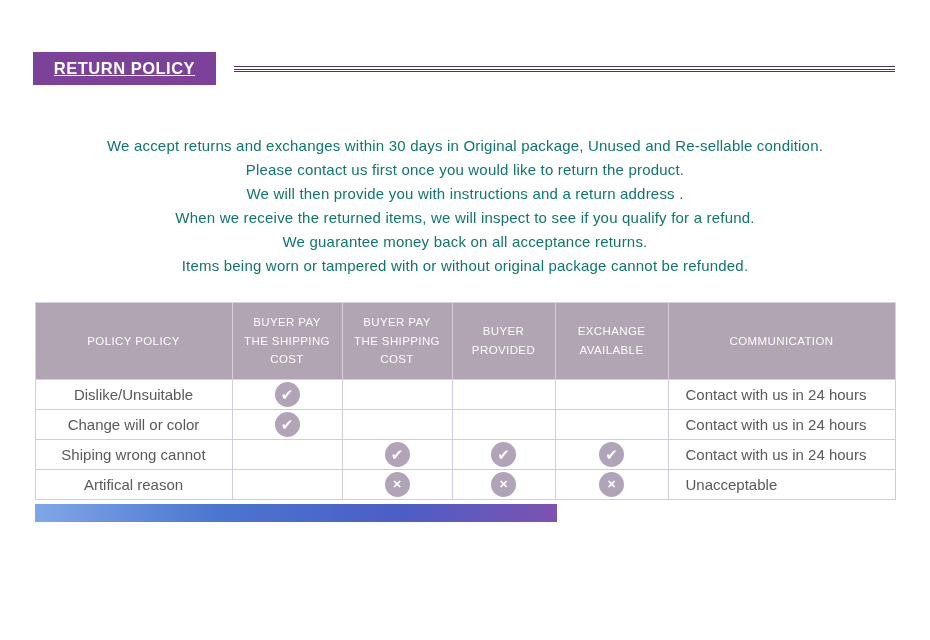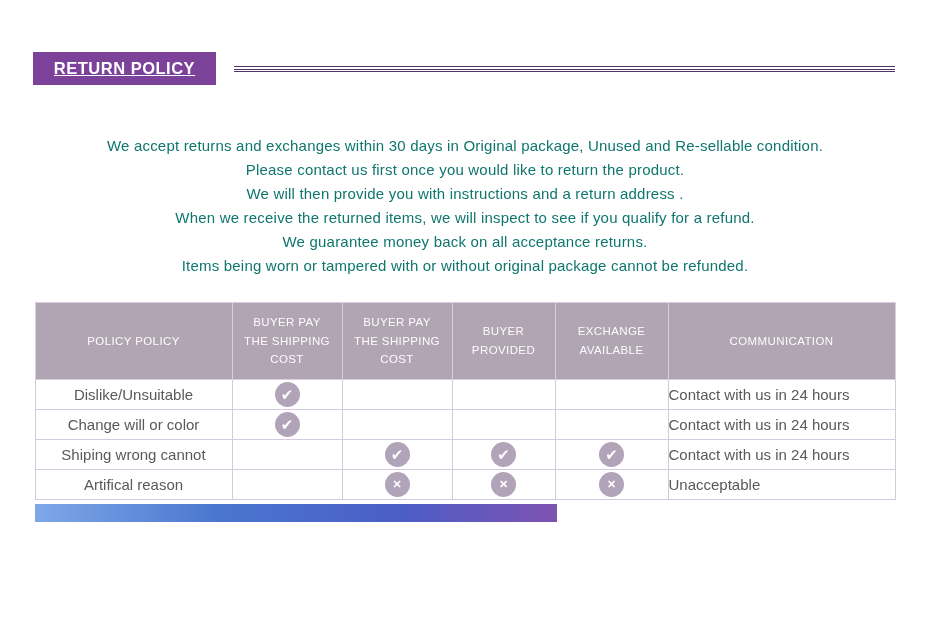--- a/index.html
+++ b/index.html
@@ -24,21 +24,21 @@
   table.policy { width:860px; margin:24px auto 0; border-collapse:collapse;
                  table-layout:fixed; }
   col.c1{width:197px} col.c2{width:110px} col.c3{width:110px}
   col.c4{width:103px} col.c5{width:113px} col.c6{width:227px}
   thead th { background:#b1a5b3; color:#fdfcfd; font-weight:normal;
              font-size:11.5px; letter-spacing:.4px; height:77px;
              padding:6px 10px; line-height:1.65; text-align:center;
              vertical-align:middle; border:1px solid #d8cfdf; }
   tbody td { border:1px solid #d3cade; height:30px; text-align:center;
              vertical-align:middle; font-size:15px; color:#595959; }
-  td.comm-cell { text-align:left; }
+  td.comm-cell { text-align:left; padding-left:17px; }
   .mark { display:inline-flex; align-items:center; justify-content:center;
           width:25px; height:25px; border-radius:50%; background:#b1a3b8;
           color:#fff; }
   .mark.check { font-size:15px; }
   .mark.cross { font-size:11px; font-weight:bold; }
 
   
   .bottom-bar { width:522px; height:18px; margin:4px 0 0 35px;
                 background:linear-gradient(90deg,#7fa7e8 0%,#4a76cf 35%,
                                            #4b5ec6 70%,#7e52b0 100%); }

